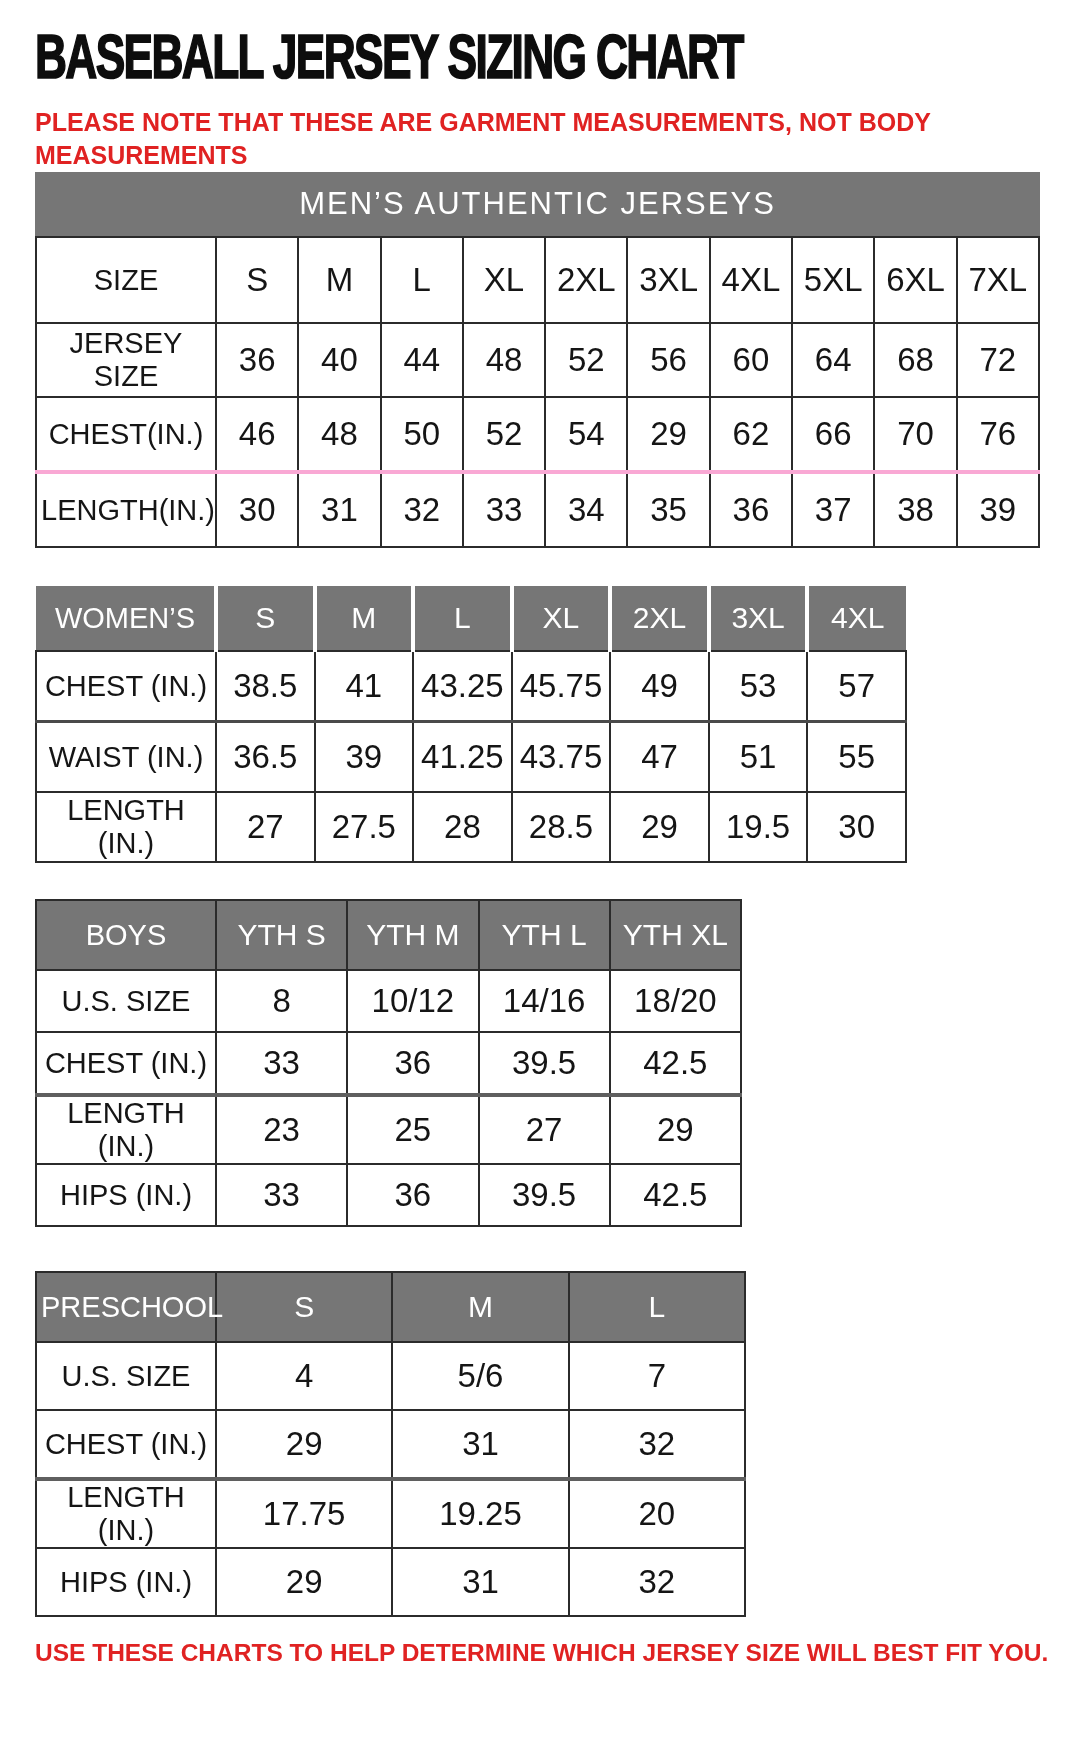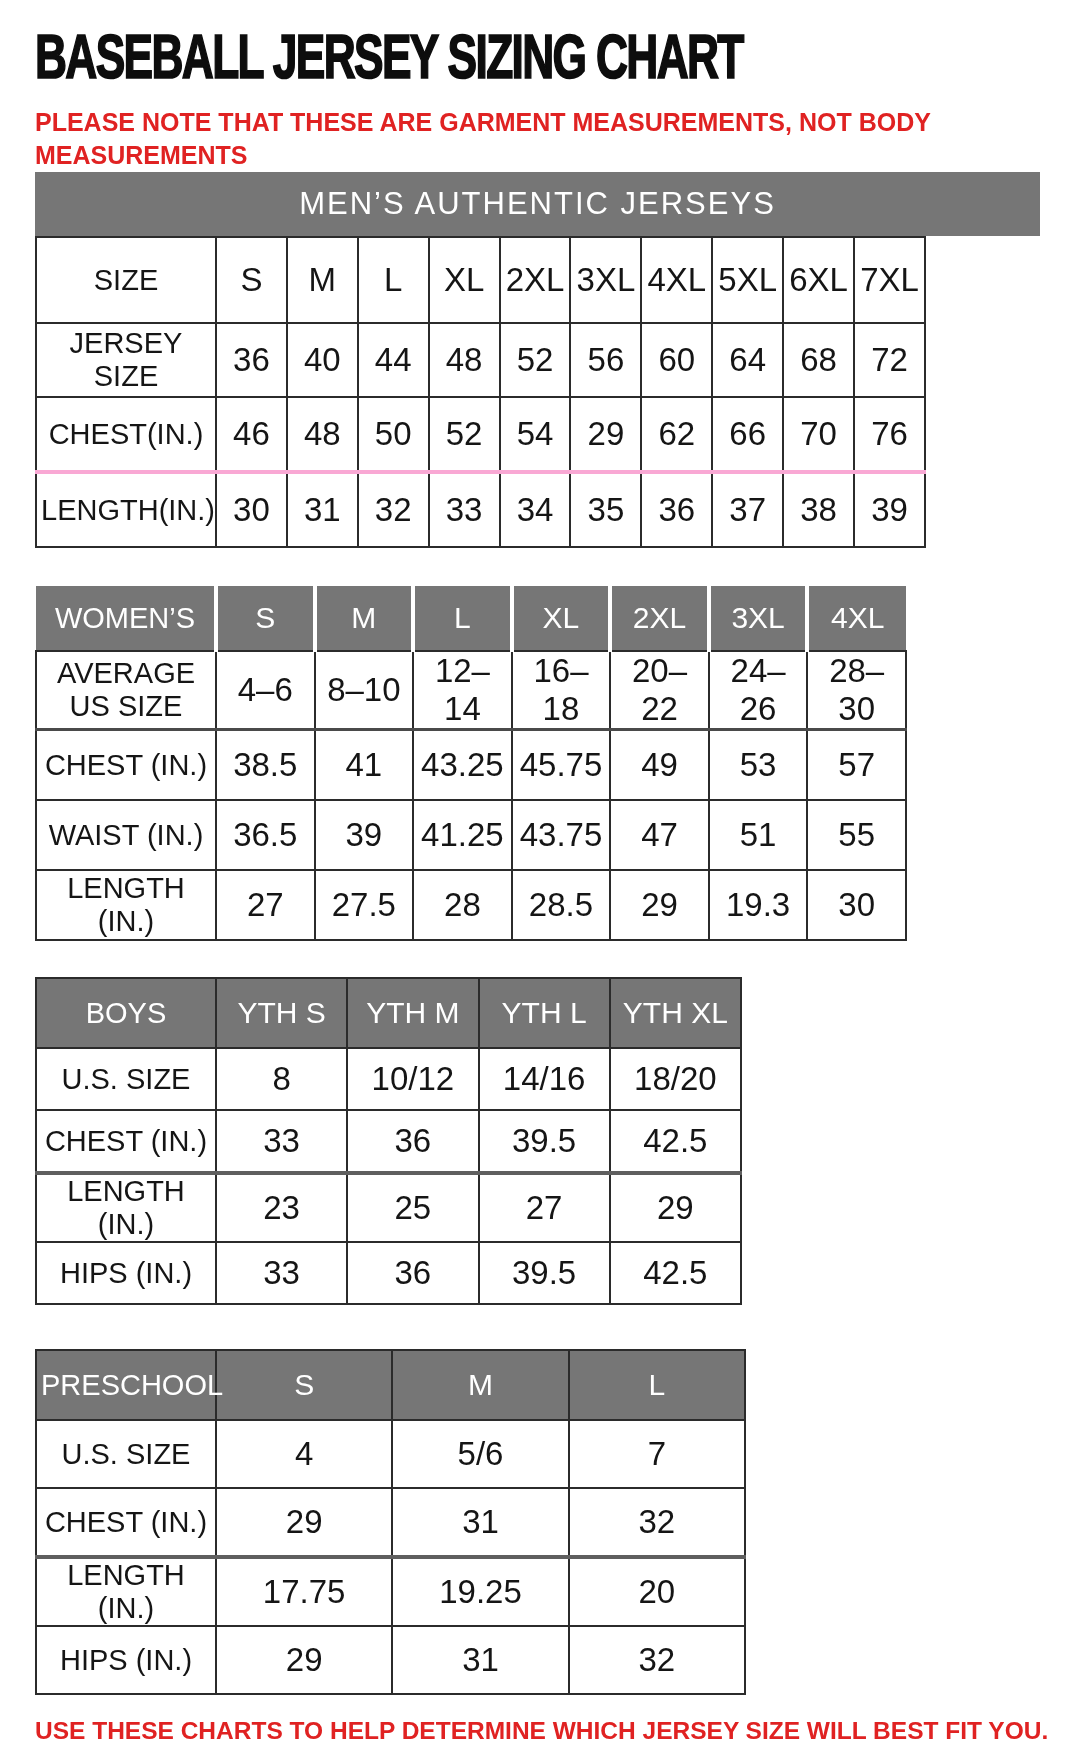--- a/index.html
+++ b/index.html
@@ -41,21 +41,21 @@
   .t th,.t td{
     border:2px solid var(--bord);
     text-align:center;vertical-align:middle;
     padding:0 4px;font-weight:normal;
     font-size:33px;color:#151515;
   }
   .t td.label,.t th.label{font-size:29px;}
   .t thead th{background:var(--gray);color:#ffffff;font-size:30px;}
 
   
-  .t-mens{width:891px;}
+  .t-mens{width:1005px;}
   .t-mens td{height:72px;}
   .t-mens tbody tr:first-child td{height:84px;}
   .t-mens tbody tr:nth-child(4) td{border-top:4px solid #f9a8d4;}
 
   
   .wrap-womens{margin-top:38px;}
   .t-womens{width:872px;}
   .t-womens thead th{height:64px;border-top:none;border-left:4px solid #fff;border-right:none;}
   .t-womens thead th:first-child{border-left:none;}
   .t-womens td{height:68px;}
@@ -186,30 +186,20 @@
             <th>M</th>
             <th>L</th>
             <th>XL</th>
             <th>2XL</th>
             <th>3XL</th>
             <th>4XL</th>
           </tr>
         </thead>
         <tbody>
           <tr>
-            <td class="label">AVERAGE US SIZE</td>
-            <td>4–6</td>
-            <td>8–10</td>
-            <td>12–14</td>
-            <td>16–18</td>
-            <td>20–22</td>
-            <td>24–26</td>
-            <td>28–30</td>
-          </tr>
-          <tr>
             <td class="label">CHEST (IN.)</td>
             <td>38.5</td>
             <td>41</td>
             <td>43.25</td>
             <td>45.75</td>
             <td>49</td>
             <td>53</td>
             <td>57</td>
           </tr>
           <tr>
@@ -222,21 +212,21 @@
             <td>51</td>
             <td>55</td>
           </tr>
           <tr>
             <td class="label">LENGTH (IN.)</td>
             <td>27</td>
             <td>27.5</td>
             <td>28</td>
             <td>28.5</td>
             <td>29</td>
-            <td>19.3</td>
+            <td>19.5</td>
             <td>30</td>
           </tr>
         </tbody>
       </table>
     </div>
 
   <div class="wrap-boys">
       <table class="t t-boys">
         <colgroup>
           <col style="width: 180px;">

